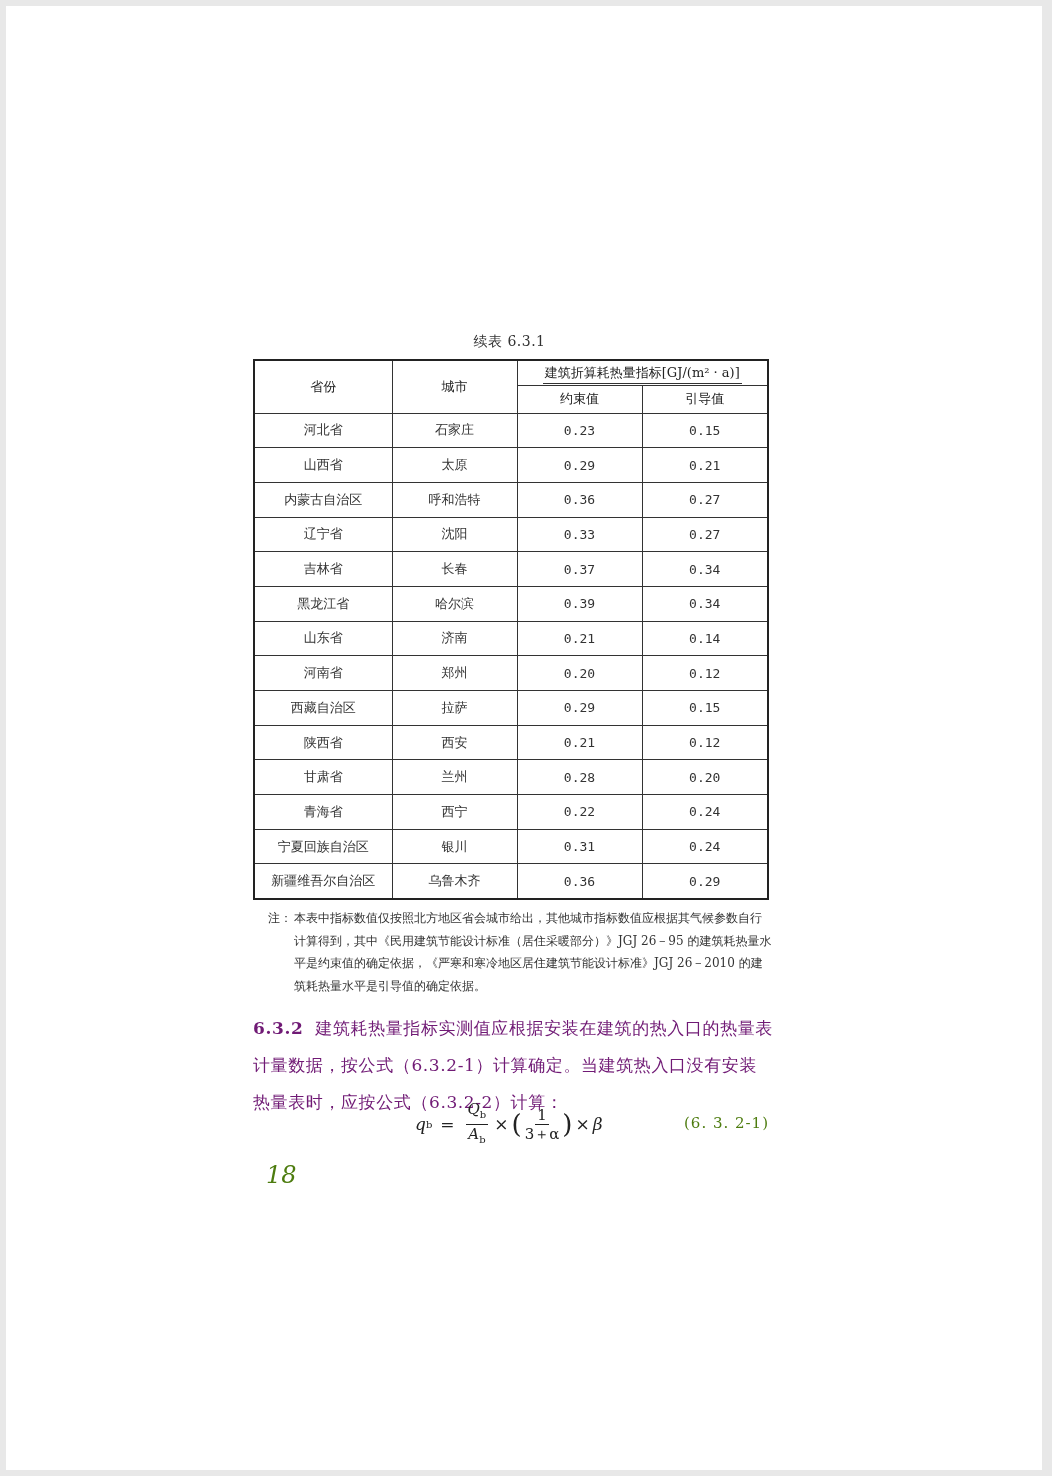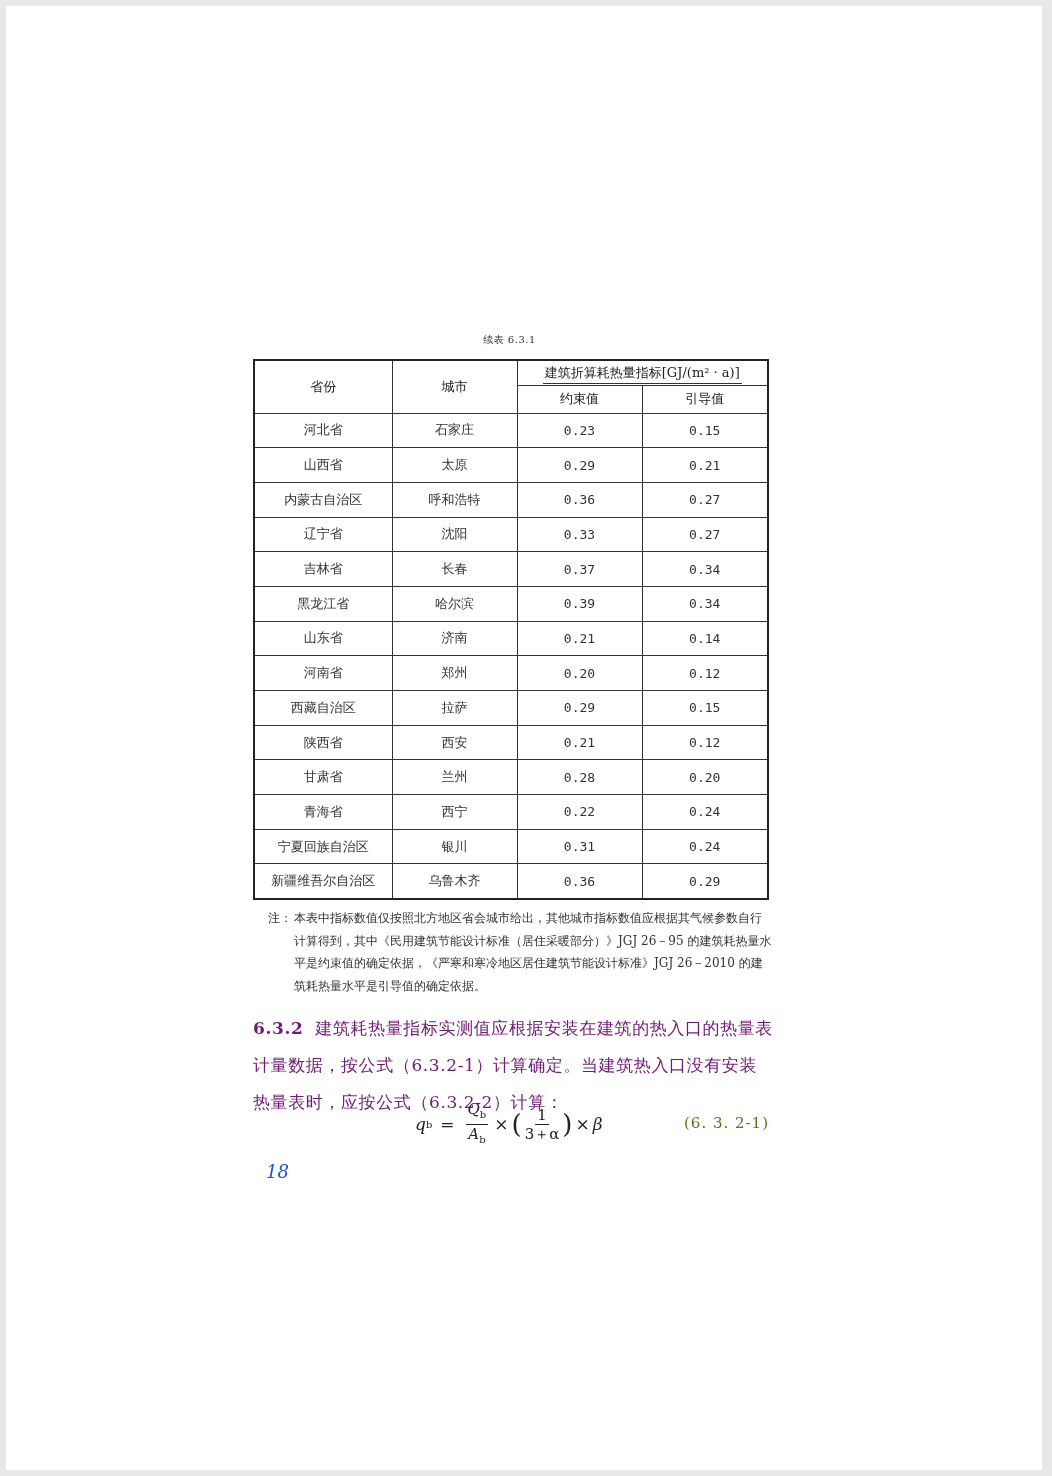--- a/index.html
+++ b/index.html
@@ -11,21 +11,21 @@
     color: #222;
     overflow: hidden;
   }
   .page {
     position: absolute; left: 6px; top: 6px;
     width: 1036px; height: 1464px;
     background: #ffffff;
   }
   .caption {
     position: absolute; left: 253px; top: 333px; width: 513px;
-    text-align: center; font-size: 10px; color: #333; letter-spacing: 0.5px;
+    text-align: center; font-size: 14px; color: #333; letter-spacing: 0.5px;
   }
   table.data {
     position: absolute; left: 253px; top: 359px;
     width: 514px;
     border-collapse: collapse;
     border: 2px solid #222;
     table-layout: fixed;
   }
   table.data td, table.data th {
     border: 1px solid #333;
@@ -66,21 +66,21 @@
   .formula sub { font-size: 10px; }
   .frac { display: inline-flex; flex-direction: column; align-items: center; margin: 0 3px; font-size: 15px; line-height: 18px; justify-content: flex-end; }
   .frac .num-part { border-bottom: 1px solid #222; padding: 0 2px; }
   .paren { font-size: 26px; font-weight: lighter; }
   .eqno {
     position: absolute; left: 684px; top: 1114px;
     font-size: 15px; color: #4d7c0f; letter-spacing: 1px;
   }
   .pagenum {
     position: absolute; left: 266px; top: 1161px;
-    font-size: 18px; font-style: italic; color: #1d4ed8;
+    font-size: 24px; font-style: italic; color: #4d7c0f;
   }
 </style>
 </head>
 <body>
 
 <div class="page"></div>
 
 <div class="caption">续表 6.3.1</div>
 
 <table class="data">

